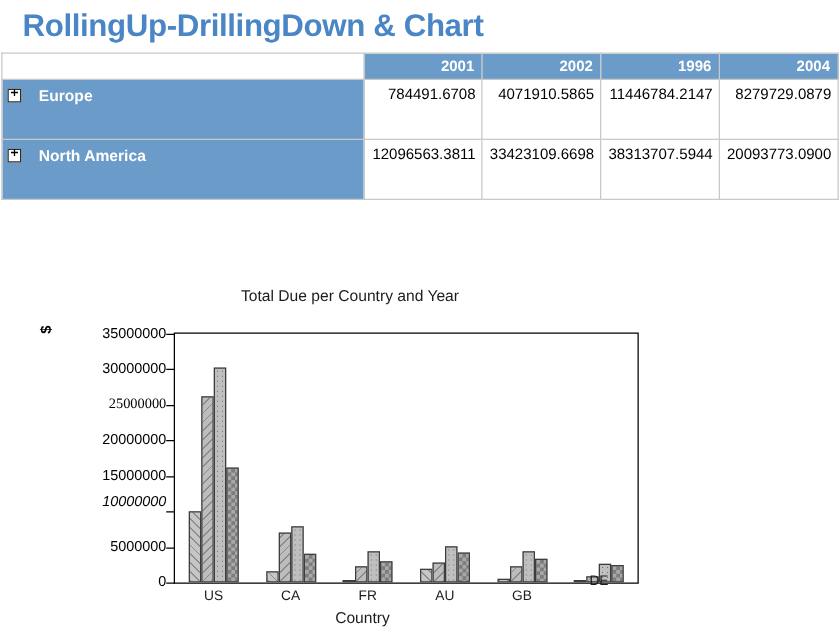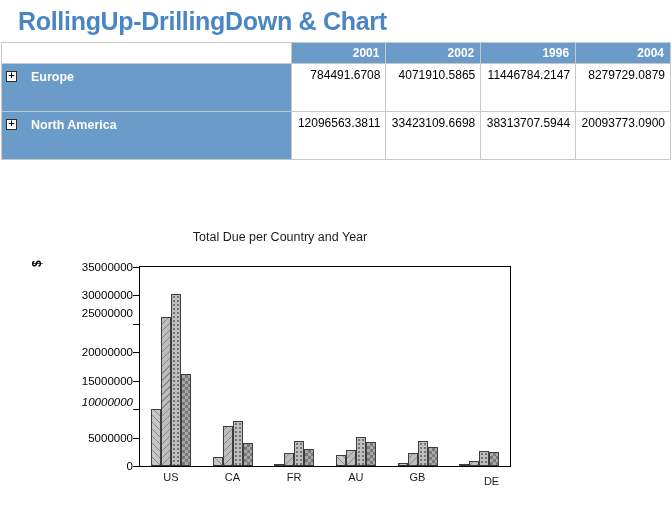--- a/index.html
+++ b/index.html
@@ -264,30 +264,31 @@
 
 <div id="chart-area">
 
   <div id="chart-title">Total Due per Country and Year</div>
 
   <div id="y-axis-title">$</div>
 
   <div id="y-ticks">
       <div class="y-tick-label" style="top: 47px;">35000000</div>
       <div class="y-tick-label" style="top: 75.4286px;">30000000</div>
-      <div class="y-tick-label" style="top: 93px;">25000000</div>
+      <div class="y-tick-label" style="top: 103px; font-family: Liberation Serif, serif;">25000000</div>
       <div class="y-tick-label" style="top: 132.286px;">20000000</div>
       <div class="y-tick-label" style="top: 160.714px;">15000000</div>
       <div class="y-tick-label" style="top: 182px; font-style: italic;">10000000</div>
       <div class="y-tick-label" style="top: 217.571px;">5000000</div>
       <div class="y-tick-label" style="top: 246px;">0</div>
     </div>
 
   <div id="plot-frame"></div>
 
+  <div id="x-axis-title">Country</div>
 
 <div class="tick-mark" style="top: 52px;"></div>
     <div class="tick-mark" style="top: 80.4286px;"></div>
     <div class="tick-mark" style="top: 108.857px;"></div>
     <div class="tick-mark" style="top: 137.286px;"></div>
     <div class="tick-mark" style="top: 165.714px;"></div>
     <div class="tick-mark" style="top: 194.143px;"></div>
     <div class="tick-mark" style="top: 222.571px;"></div>
     <div class="tick-mark" style="top: 251px;"></div>
     <div class="bar s0" style="left: 150.833px; width: 10px; height: 56.8571px; top: 194.143px; bottom: auto;"></div>
@@ -312,14 +313,14 @@
     <div class="x-tick-label" style="left: 335.833px; top: 256px;">AU</div>
     <div class="bar s0" style="left: 397.5px; width: 10px; height: 2.84286px; top: 248.157px; bottom: auto;"></div>
     <div class="bar s1" style="left: 407.5px; width: 10px; height: 12.5086px; top: 238.491px; bottom: auto;"></div>
     <div class="bar s2" style="left: 417.5px; width: 10px; height: 25.0171px; top: 225.983px; bottom: auto;"></div>
     <div class="bar s3" style="left: 427.5px; width: 10px; height: 19.3314px; top: 231.669px; bottom: auto;"></div>
     <div class="x-tick-label" style="left: 397.5px; top: 256px;">GB</div>
     <div class="bar s0" style="left: 459.167px; width: 10px; height: 2px; top: 249px; bottom: auto;"></div>
     <div class="bar s1" style="left: 469.167px; width: 10px; height: 5.11714px; top: 245.883px; bottom: auto;"></div>
     <div class="bar s2" style="left: 479.167px; width: 10px; height: 14.7829px; top: 236.217px; bottom: auto;"></div>
     <div class="bar s3" style="left: 489.167px; width: 10px; height: 14.2143px; top: 236.786px; bottom: auto;"></div>
-    <div class="x-tick-label" style="left: 459.167px; top: 260px; text-align: right;">DE</div>
+    <div class="x-tick-label" style="left: 459.167px; top: 244px;">DE</div>
   </div>
 
 </body></html>

